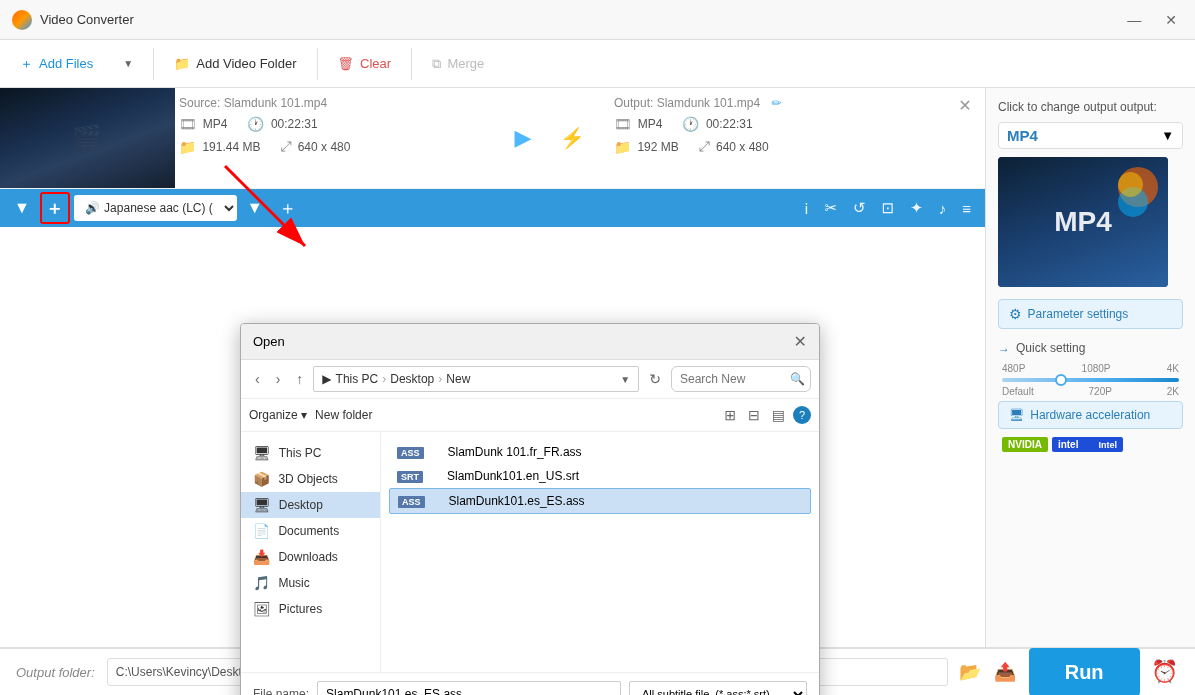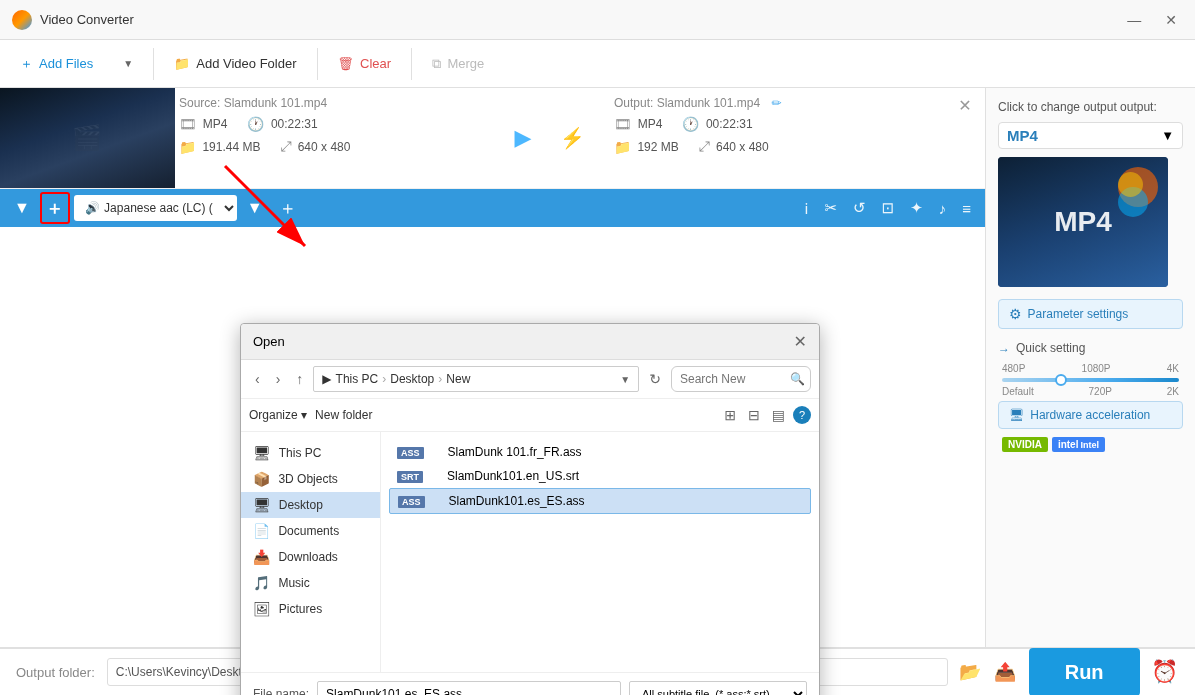--- a/index.html
+++ b/index.html
@@ -67,25 +67,25 @@
 
     .quality-slider-container { position: relative; margin-bottom: 4px; padding: 0 4px; }
     .quality-labels-top { display: flex; justify-content: space-between; font-size: 10px; color: #888; margin-bottom: 2px; }
     .quality-slider { width: 100%; height: 4px; background: linear-gradient(to right, #aad4f0 0%, #4aabee 60%, #1a88cc 100%); border-radius: 2px; position: relative; margin: 4px 0; }
     .slider-thumb { position: absolute; width: 12px; height: 12px; background: white; border: 2px solid #4aabee; border-radius: 50%; top: -4px; left: 30%; cursor: pointer; }
     .quality-labels-bottom { display: flex; justify-content: space-between; font-size: 10px; color: #888; margin-top: 2px; gap: 24px; }
 
     .hw-accel-btn { background: #e8f4fd; border: 1px solid #b8d8f0; border-radius: 4px; padding: 6px 10px; font-size: 12px; color: #2a7fba; cursor: pointer; display: flex; align-items: center; gap: 6px; width: 100%; margin-bottom: 8px; }
     .nvidia-badges { display: flex; gap: 4px; padding: 0 4px; }
     .nvidia-badge { background: #76b900; color: white; font-size: 10px; font-weight: bold; padding: 2px 6px; border-radius: 2px; }
-    .intel-badge { background: #3b82f6; color: white; font-size: 10px; font-weight: bold; padding: 2px 6px; border-radius: 2px; display: flex; align-items: center; gap: 2px; }
+    .intel-badge { background: #1d4ed8; color: white; font-size: 10px; font-weight: bold; padding: 2px 6px; border-radius: 2px; display: flex; align-items: center; gap: 20px; }
 
     
     .bottom-bar { height: 48px; background: white; border-top: 2px solid #e0e0e0; display: flex; align-items: center; padding: 0 16px; gap: 12px; }
-    .output-label { color: #888; font-size: 13px; flex-shrink: 0; }
+    .output-label { color: #888; font-size: 13px; flex-shrink: 0; font-style: italic; }
     .output-path { flex: 1; background: white; border: 1px solid #ddd; border-radius: 3px; padding: 4px 8px; font-size: 12px; color: #555; height: 28px; }
     .folder-btn { background: none; border: none; font-size: 18px; color: #4aabee; cursor: pointer; }
     .export-btn { background: none; border: none; font-size: 18px; color: #4aabee; cursor: pointer; }
     .run-btn { background: #1a9ae0; color: white; font-size: 20px; font-weight: bold; border: none; border-radius: 4px; padding: 8px 36px; cursor: pointer; height: 48px; margin-left: auto; }
     .alarm-btn { background: none; border: none; font-size: 22px; color: #888; cursor: pointer; }
     .dialog { background: white; border: 1px solid #aaa; border-radius: 4px; box-shadow: 0 4px 20px rgba(0,0,0,0.3); width: 580px; font-size: 13px; position: absolute; top: 235px; left: 240px; }
     .dialog-title-bar { background: #f0f0f0; border-bottom: 1px solid #ddd; padding: 8px 12px; display: flex; align-items: center; justify-content: space-between; border-radius: 4px 4px 0 0; }
     .dialog-close { background: none; border: none; font-size: 16px; color: #666; cursor: pointer; }
 
     .dialog-nav { display: flex; align-items: center; gap: 4px; padding: 6px 8px; border-bottom: 1px solid #eee; }

